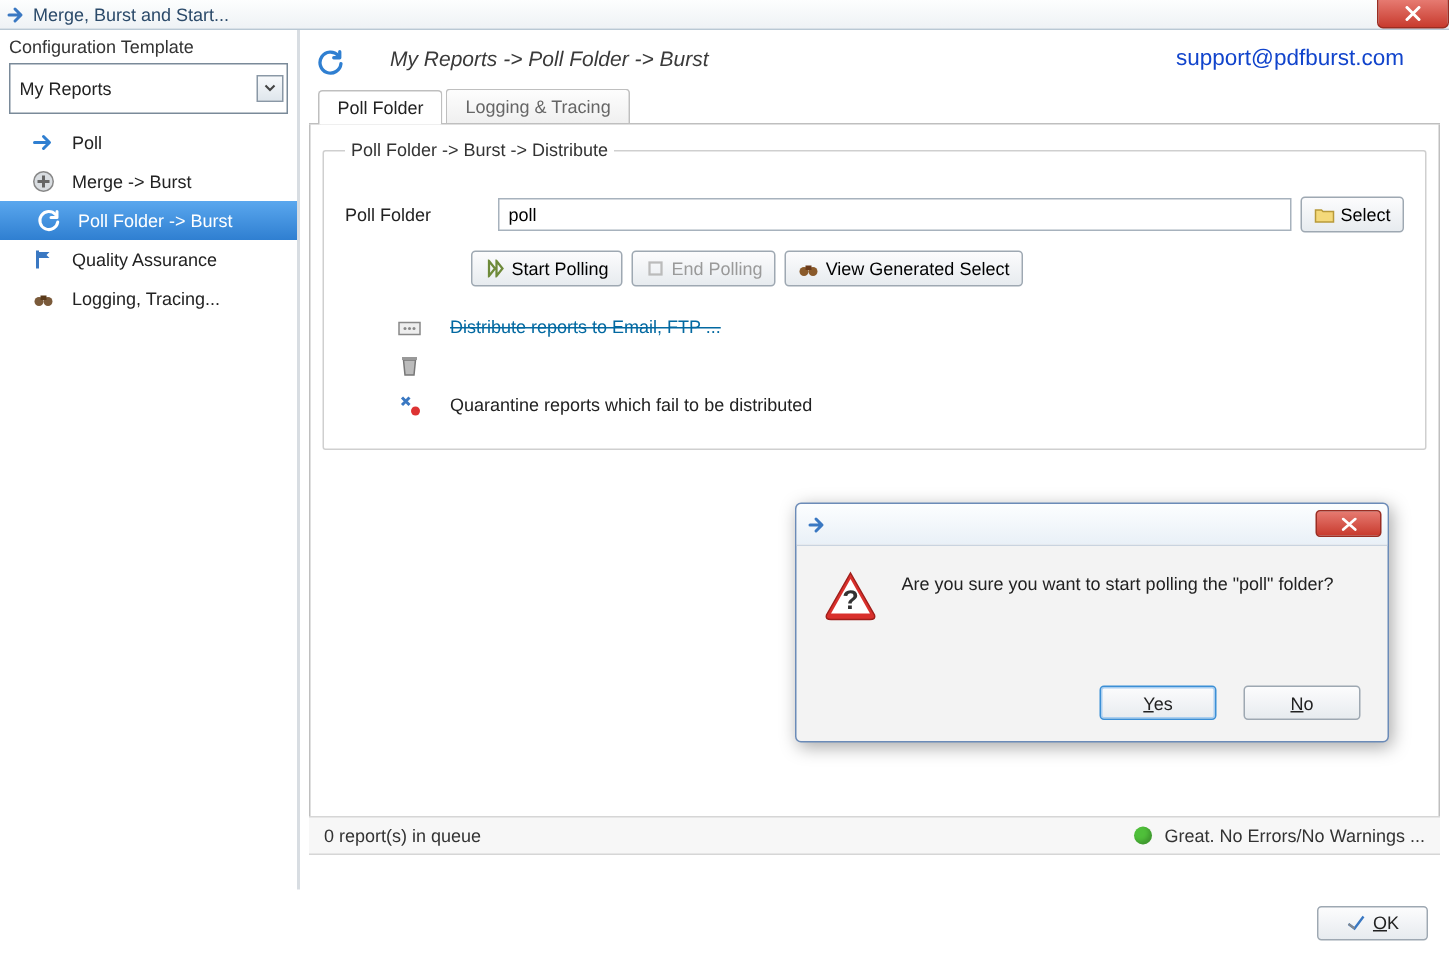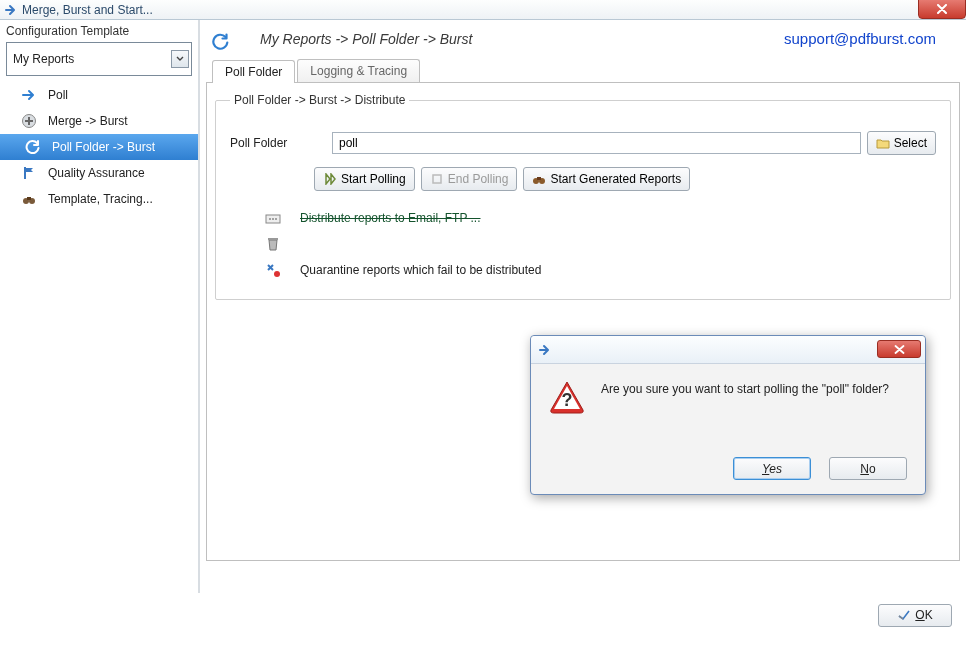--- a/index.html
+++ b/index.html
@@ -47,21 +47,21 @@
   .form-row .lbl { width: 64px; text-align: left; }
   .form-row input[type=text] { flex: 1; height: 22px; border: 1px solid #a7b2bd; padding: 2px 6px; font-size: 12px; margin-left: 32px; }
   .btn { height: 24px; border: 1px solid #9ea8b2; background: linear-gradient(#fcfcfd, #e7ebef); border-radius: 3px; padding: 0 8px; display: inline-flex; align-items: center; gap: 4px; font-size: 12px; cursor: pointer; }
   .btn.disabled { color: #9a9a9a; }
   .btn .ico { width: 14px; height: 14px; display: inline-flex; align-items: center; justify-content: center; }
 
   .action-buttons { display: flex; gap: 6px; margin: 6px 0 14px 84px; }
 
   .opt-row { display: flex; align-items: center; gap: 18px; padding: 4px 0 4px 34px; }
   .opt-row .opt-icon { width: 18px; height: 18px; display: inline-flex; align-items: center; justify-content: center; }
-  .strike { text-decoration: line-through; color: #14532d; }
+  .strike { text-decoration: line-through; color: #0369a1; }
 
   
   .status-strip { position: absolute; left: 6px; right: 6px; bottom: 34px; height: 26px; border-top: 1px solid #d6d6d6; border: 1px solid #d6d6d6; border-left: none; border-right: none; display: flex; align-items: center; justify-content: space-between; padding: 0 10px; background: #f7f7f7; }
   .status-left { color: #333; }
   .status-right { display: flex; align-items: center; gap: 8px; color: #333; }
   .status-dot { width: 12px; height: 12px; border-radius: 50%; background: #4fbf3a; box-shadow: inset -2px -2px 3px rgba(0,0,0,.2); }
 
   
   .bottom-bar { position: absolute; left: 0; right: 0; bottom: 16px; height: 44px; display: flex; align-items: center; justify-content: flex-end; padding: 0 14px; background: #fff; }
   .ok-btn { width: 74px; height: 23px; border: 1px solid #9ea8b2; background: linear-gradient(#fcfcfd, #e7ebef); border-radius: 3px; display: flex; align-items: center; justify-content: center; gap: 4px; cursor: pointer; }
@@ -70,21 +70,21 @@
   
   .dialog { position: absolute; left: 530px; top: 335px; width: 396px; height: 160px; border: 1px solid #6b8bb8; background: #f3f3f3; box-shadow: 2px 3px 12px rgba(0,0,0,0.35); border-radius: 4px; }
   .dialog-title { height: 28px; border-bottom: 1px solid #c9d3df; display: flex; align-items: center; padding: 0 6px; background: linear-gradient(#fcfeff,#e9f0f7); position: relative; border-top-left-radius: 4px; border-top-right-radius: 4px; }
   .dialog-title .dlg-icon { width: 16px; height: 16px; display: inline-flex; align-items: center; justify-content: center; }
   .dialog-title .dlg-close { position: absolute; right: 4px; top: 4px; width: 44px; height: 18px; background: linear-gradient(#e67a71,#c83b2e); border: 1px solid #9a2d22; border-radius: 3px; display: flex; align-items: center; justify-content: center; color: #fff; font-weight: bold; font-size: 10px; }
   .dialog-body { display: flex; gap: 14px; padding: 14px 16px; align-items: flex-start; }
   .dialog-body .warn-icon { width: 40px; height: 40px; }
   .dialog-body .msg { font-size: 12px; color: #222; padding-top: 4px; }
   .dialog-buttons { position: absolute; right: 18px; bottom: 14px; display: flex; gap: 18px; }
   .dlg-btn { width: 78px; height: 23px; border: 1px solid #9ea8b2; background: linear-gradient(#fcfcfd,#e7ebef); border-radius: 3px; display: flex; align-items: center; justify-content: center; font-size: 12px; cursor: pointer; }
-  .dlg-btn.default { border: 1px solid #3b8fd6; box-shadow: 0 0 0 1px #a9cef0 inset; font-style: italic; }
+  .dlg-btn.default { border: 1px solid #3b8fd6; box-shadow: 0 0 0 1px #a9cef0 inset; }
   .dlg-btn .u { text-decoration: underline; }
 
   
   svg { display: block; }
 </style>
 </head>
 <body>
 
 <div class="titlebar">
   <span class="title-icon">
@@ -149,21 +149,21 @@
         <span class="nav-label">Quality Assurance</span>
       </li>
       <li>
         <span class="nav-icon">
           <svg width="16" height="16" viewBox="0 0 16 16">
               <circle cx="5" cy="10" r="3" fill="#7a5a3a"></circle>
               <circle cx="11" cy="10" r="3" fill="#7a5a3a"></circle>
               <rect x="6" y="6" width="4" height="3" fill="#5a3a1a"></rect>
             </svg>
         </span>
-        <span class="nav-label">Template, Tracing...</span>
+        <span class="nav-label">Logging, Tracing...</span>
       </li>
     </ul>
   </div>
 
   <div class="main">
     <div class="breadcrumb-row">
       <span class="breadcrumb-icon" style="position:absolute; left:12px; top:12px;">
         <svg width="18" height="18" viewBox="0 0 18 18">
             <path d="M13.5 5a7 7 0 1 0 1.8 5.5" stroke="#2f7fd1" stroke-width="2.2" fill="none" stroke-linecap="round"></path>
             <path d="M14.5 2.5v4h-4" stroke="#2f7fd1" stroke-width="2.2" fill="none" stroke-linecap="round" stroke-linejoin="round"></path>
@@ -215,21 +215,21 @@
             <span>End Polling</span>
           </button>
           <button class="btn">
             <span class="ico">
               <svg width="14" height="12" viewBox="0 0 14 12">
                   <circle cx="4" cy="8" r="3" fill="#8a5a2a"></circle>
                   <circle cx="10" cy="8" r="3" fill="#8a5a2a"></circle>
                   <rect x="5" y="4" width="4" height="3" fill="#6a3a1a"></rect>
                 </svg>
             </span>
-            <span>Start Generated Reports</span>
+            <span>View Generated Select</span>
           </button>
         </div>
 
         <div class="opt-row">
           <span class="opt-icon">
             <svg width="16" height="14" viewBox="0 0 16 14">
                 <rect x="1" y="4" width="14" height="8" fill="#eee" stroke="#888"></rect>
                 <circle cx="5" cy="8" r="1" fill="#888"></circle>
                 <circle cx="8" cy="8" r="1" fill="#888"></circle>
                 <circle cx="11" cy="8" r="1" fill="#888"></circle>
@@ -250,20 +250,27 @@
             <svg width="16" height="16" viewBox="0 0 16 16">
                 <path d="M3 3l5 5M8 3l-5 5" stroke="#3a78c2" stroke-width="2"></path>
                 <circle cx="12" cy="12" r="3" fill="#d33"></circle>
               </svg>
           </span>
           <span>Quarantine reports which fail to be distributed</span>
         </div>
       </fieldset>
     </div>
 
+    <div class="status-strip">
+      <span class="status-left">0 report(s) in queue</span>
+      <span class="status-right">
+        <span class="status-dot"></span>
+        <span>Great. No Errors/No Warnings ...</span>
+      </span>
+    </div>
   </div>
 </div>
 
 <div class="bottom-bar">
   <div class="ok-btn">
     <span>
       <svg width="14" height="12" viewBox="0 0 14 12">
           <path d="M2 7l4 3 6-8" stroke="#3a78c2" stroke-width="1.6" fill="none"></path>
           <path d="M6 10l-4-3" stroke="#888" stroke-width="1.2" fill="none"></path>
         </svg>

